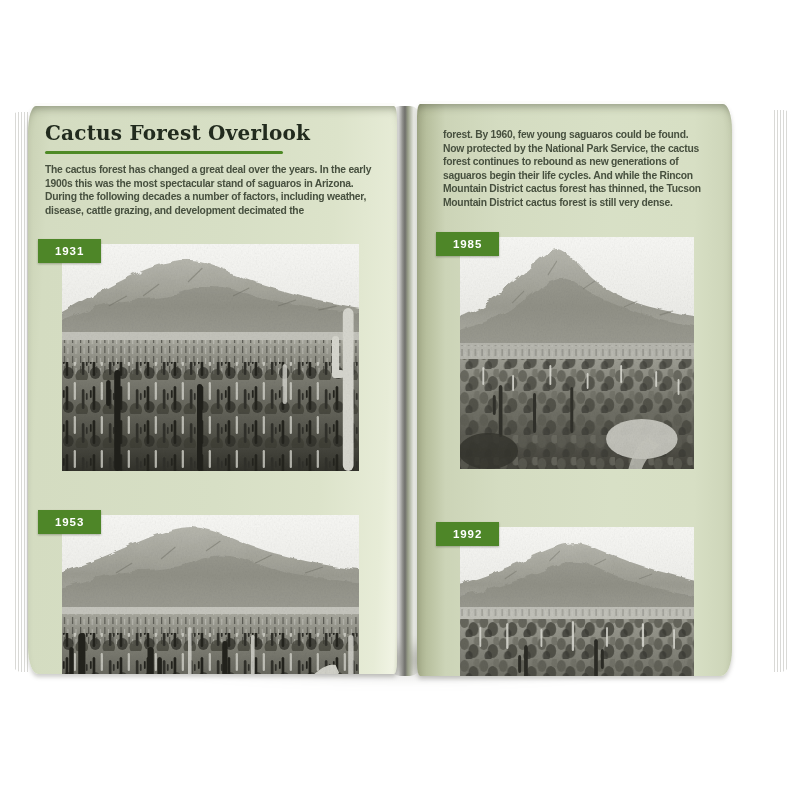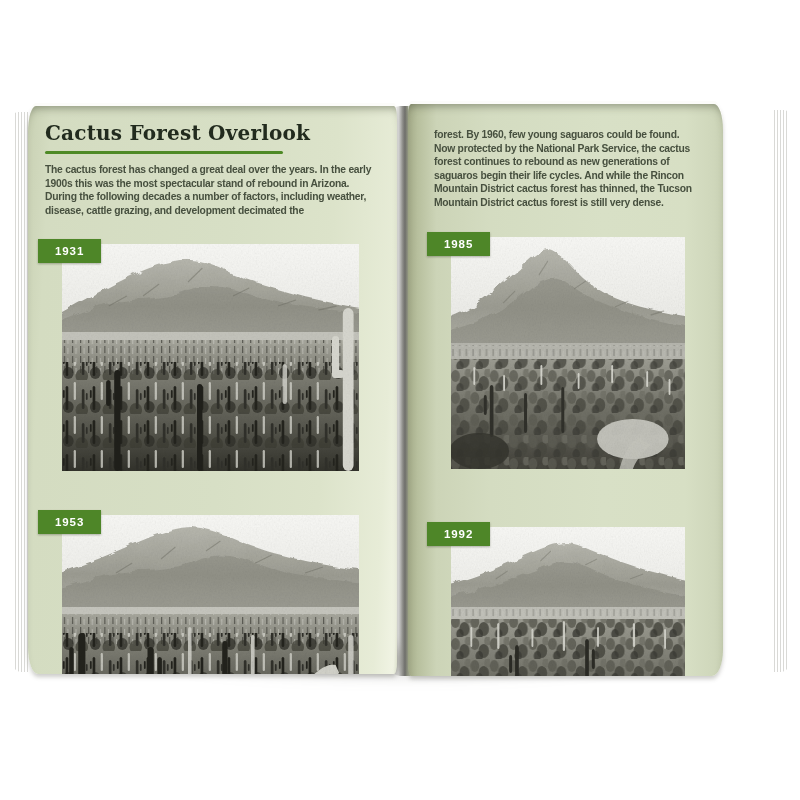--- a/index.html
+++ b/index.html
@@ -25,21 +25,21 @@
     background:linear-gradient(90deg,rgba(120,120,115,0) 0%,rgba(120,120,115,.25) 28%,
       #8e8e8a 42%,#6f6f6b 50%,#9aa089 60%,rgba(150,155,130,.25) 78%,rgba(0,0,0,0) 100%);}
 
   .page{position:absolute;z-index:2;overflow:hidden;}
   .page-left{left:28px;top:106px;width:369px;height:568px;
     border-radius:8px 3px 3px 10px / 26px 12px 12px 26px;
     background:linear-gradient(93deg,#c9d1b4 0%,#d4dcc1 6%,#d7dfc5 52%,#dce3ca 78%,
       #e7ecd7 94%,#f1f4e4 99%,#e4e9d4 100%);
     box-shadow:0 -3px 0 rgba(252,252,250,.95), inset 0 7px 9px -5px rgba(70,75,55,.5),
       0 3px 4px rgba(90,90,80,.3);}
-  .page-right{left:408px;top:104px;width:315px;height:572px;
+  .page-right{left:417px;top:104px;width:315px;height:572px;
     border-radius:3px 9px 11px 3px / 12px 26px 26px 12px;
     background:linear-gradient(90deg,#a2a987 0%,#b7bf9d 3%,#ccd4b7 9%,#d4dcc1 26%,
       #d8e0c6 62%,#d7dfc4 88%,#cfd7bb 97%,#c8d0b3 100%);
     box-shadow:0 -3px 0 rgba(252,252,250,.95), inset 0 7px 9px -5px rgba(70,75,55,.5),
       0 3px 4px rgba(90,90,80,.3);}
 
   .page-inner{position:relative;height:100%;}
   .page-left .page-inner{padding:16px 21px 0 17px;}
   .page-right .page-inner{padding:24px 21px 0 26px;}
 
@@ -118,21 +118,21 @@
 <div class="canvas">
   <div class="book-shadow"></div>
   <div class="fore-edge left"></div>
   <div class="fore-edge right"></div>
   <div class="spine"></div>
 
   <div class="page page-left">
     <div class="page-inner">
       <h1 class="sec-heading">Cactus Forest Overlook</h1>
       <div class="rule"></div>
-      <p class="body-text">The cactus forest has changed a great deal over the years. In the early 1900s this was the most spectacular stand of rebound in Arizona. During the following decades a number of factors, including weather, disease, cattle grazing, and development decimated the</p>
+      <p class="body-text">The cactus forest has changed a great deal over the years. In the early 1900s this was the most spectacular stand of saguaros in Arizona. During the following decades a number of factors, including weather, disease, cattle grazing, and development decimated the</p>
 
       <figure class="photo ph-a">
         <svg viewBox="0 0 330 227" preserveAspectRatio="none">
           <rect x="0" y="0" width="330" height="227" fill="url(#sky)"></rect>
           <path filter="url(#rough)" fill="url(#mtn)" d="M-8,72 L28,54 C60,40 96,20 131,16 C162,13 186,31 216,39 C252,49 292,59 338,65 L338,100 L-8,100 Z"></path>
           <path filter="url(#rough)" fill="#84847a" opacity=".45" d="M-8,78 L40,62 C80,52 110,58 140,46 C175,34 205,52 240,58 C275,64 305,66 338,70 L338,100 L-8,100 Z"></path>
           <g stroke="#6a6a60" stroke-width="1.3" opacity=".45" fill="none">
             <path d="M52,62 l20,-10"></path>
               <path d="M90,52 l18,-12"></path>
               <path d="M140,38 l16,-14"></path>

